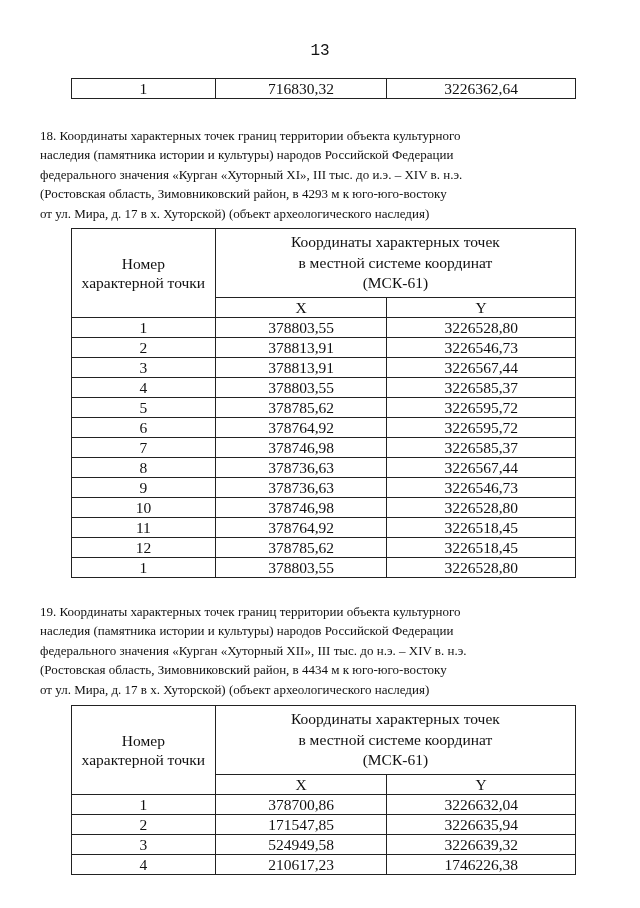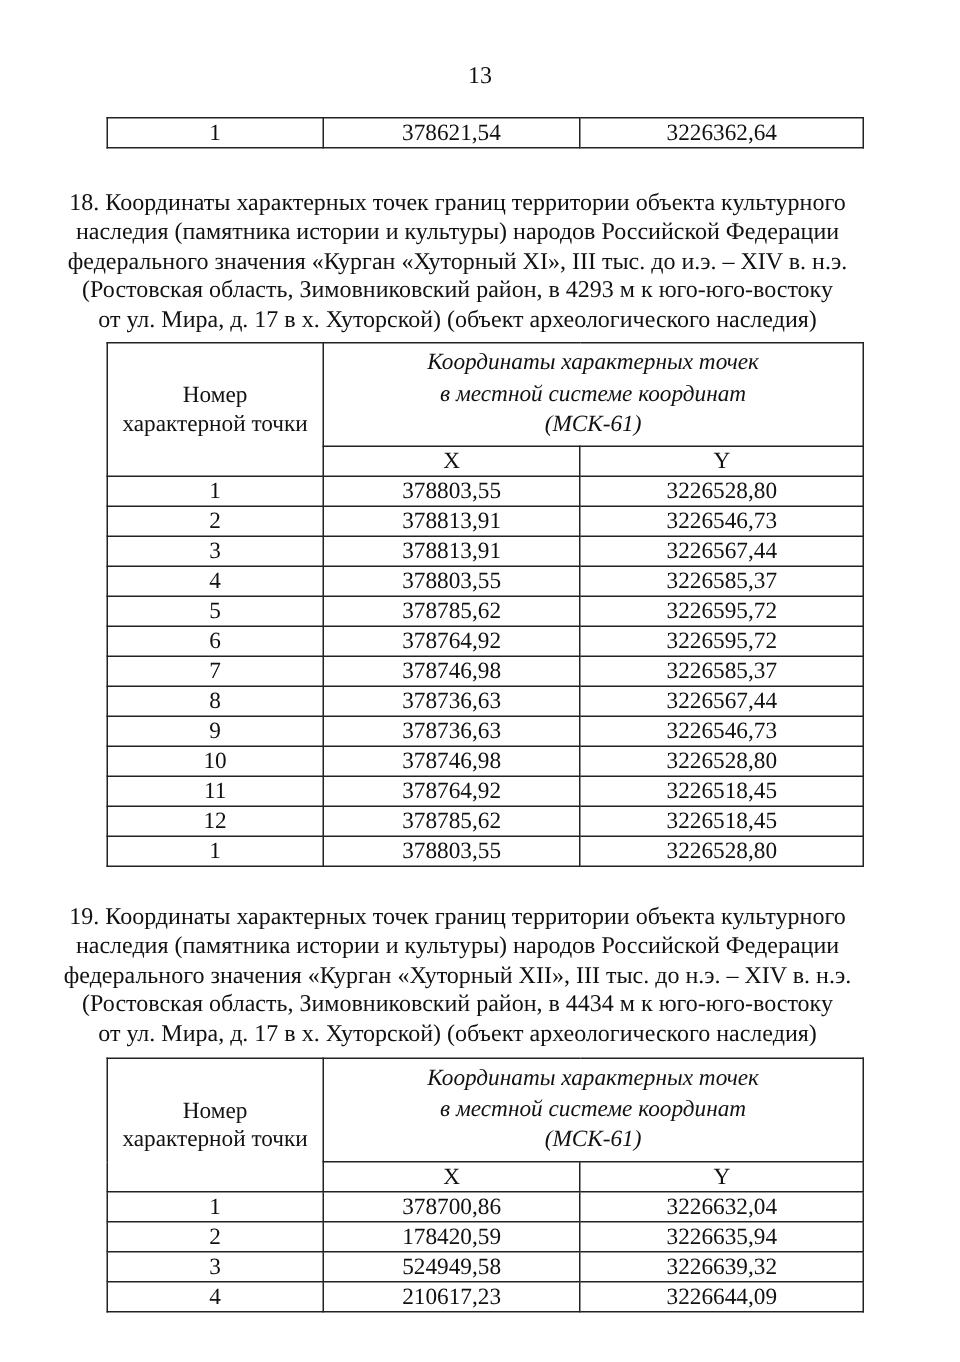--- a/index.html
+++ b/index.html
@@ -3,55 +3,55 @@
 <meta charset="utf-8">
 <style>
   html, body { margin: 0; padding: 0; background: #ffffff; }
   body {
     width: 640px; height: 908px; position: relative; overflow: hidden;
     font-family: "Liberation Serif", "DejaVu Serif", serif;
     color: #111;
   }
   .page-number {
     position: absolute; top: 42px; left: 0; width: 640px;
-    text-align: center; font-size: 16px;
+    text-align: center; font-size: 16px; font-family: Liberation Mono, monospace;
   }
   table.coords {
     position: absolute; left: 71px; width: 505px;
     border-collapse: collapse; font-size: 15.5px;
   }
   table.coords td, table.coords th {
     border: 1.3px solid #222; text-align: center; font-weight: normal;
     padding: 0; line-height: 19px; height: 19px;
   }
   table.coords col.c1 { width: 144px; }
   table.coords col.c2 { width: 172px; }
   table.coords col.c3 { width: 189px; }
-  .hdr-main { height: 68px !important; line-height: 20.5px !important; font-style: italic; }
+  .hdr-main { height: 68px !important; line-height: 20.5px !important; }
   .section-heading {
-    position: absolute; left: 25px; width: 560px; text-align: center;
-    font-size: 16px; line-height: 19.4px;
+    position: absolute; left: 40px; width: 560px; 
+    font-size: 13px; line-height: 19.4px;
   }
   .section-heading div { white-space: nowrap; }
 </style>
 </head>
 <body>
 
 <div class="page-number">13</div>
 
 <table class="coords" style="top:78px;">
   <colgroup>
       <col class="c1">
       <col class="c2">
       <col class="c3">
     </colgroup>
   <tbody>
       <tr>
     <td>1</td>
-    <td>378621,54</td>
+    <td>716830,32</td>
     <td>3226362,64</td>
   </tr>
 </tbody>
   </table>
 
 <div class="section-heading" style="top:126px;">
   <div>18. Координаты характерных точек границ территории объекта культурного</div>
   <div>наследия (памятника истории и культуры) народов Российской Федерации</div>
   <div>федерального значения «Курган «Хуторный XI», III тыс. до и.э. – XIV в. н.э.</div>
   <div>(Ростовская область, Зимовниковский район, в 4293 м к юго-юго-востоку</div>
@@ -178,27 +178,27 @@
     <th>X</th>
     <th>Y</th>
   </tr>
   <tr>
         <td>1</td>
         <td>378700,86</td>
         <td>3226632,04</td>
       </tr>
   <tr>
         <td>2</td>
-        <td>178420,59</td>
+        <td>171547,85</td>
         <td>3226635,94</td>
       </tr>
   <tr>
         <td>3</td>
         <td>524949,58</td>
         <td>3226639,32</td>
       </tr>
   <tr>
         <td>4</td>
         <td>210617,23</td>
-        <td>3226644,09</td>
+        <td>1746226,38</td>
       </tr>
 </tbody>
   </table>
 
 </body></html>

